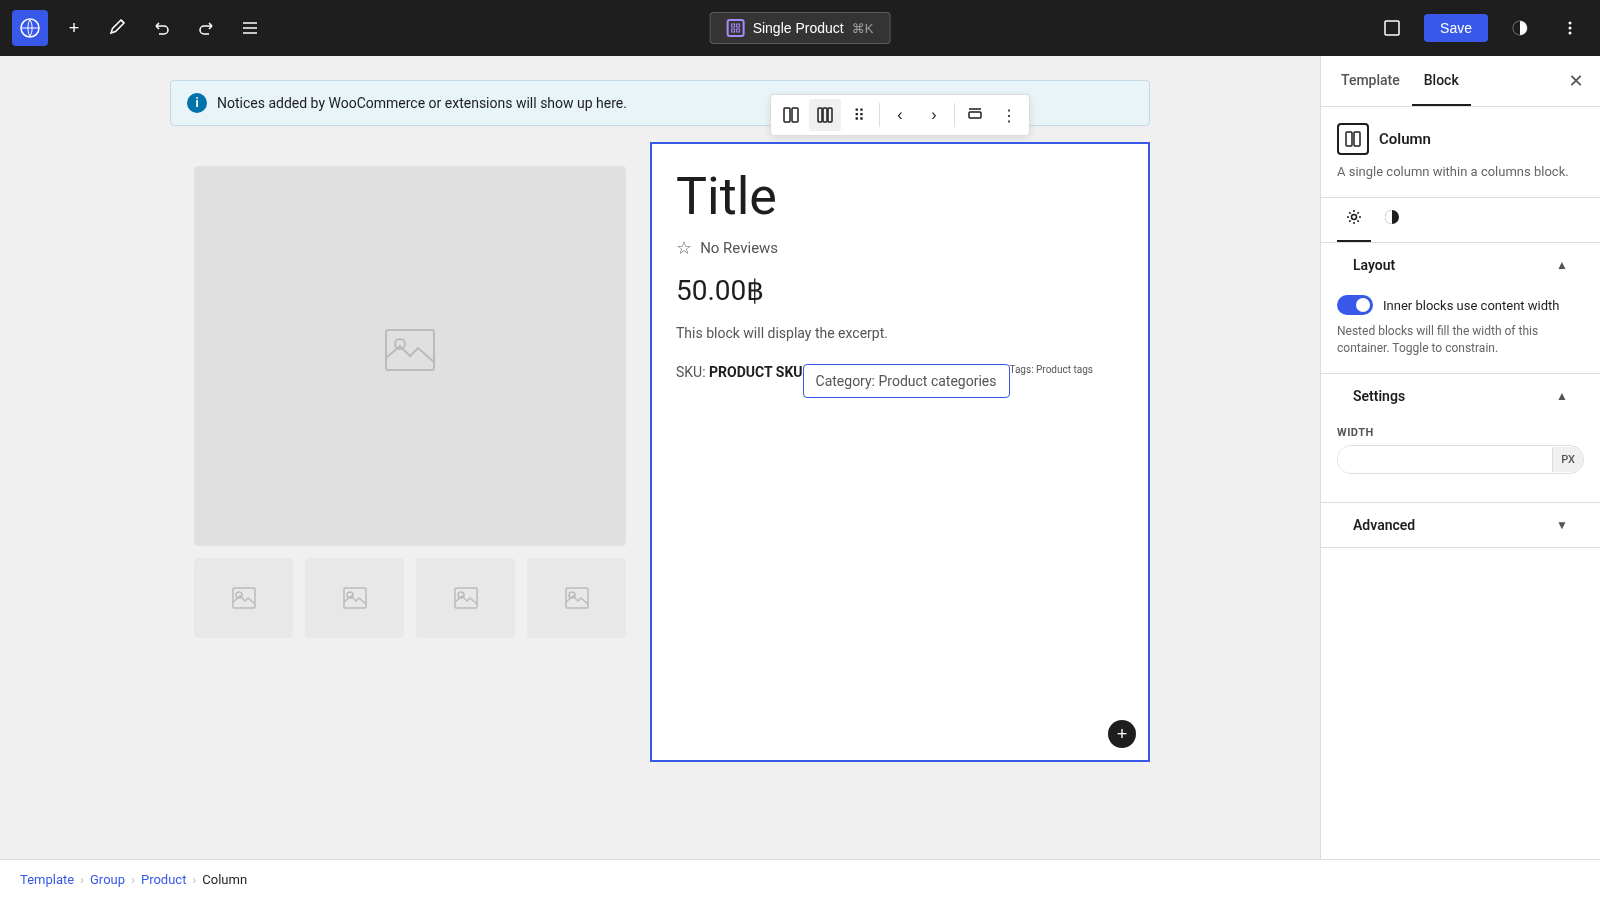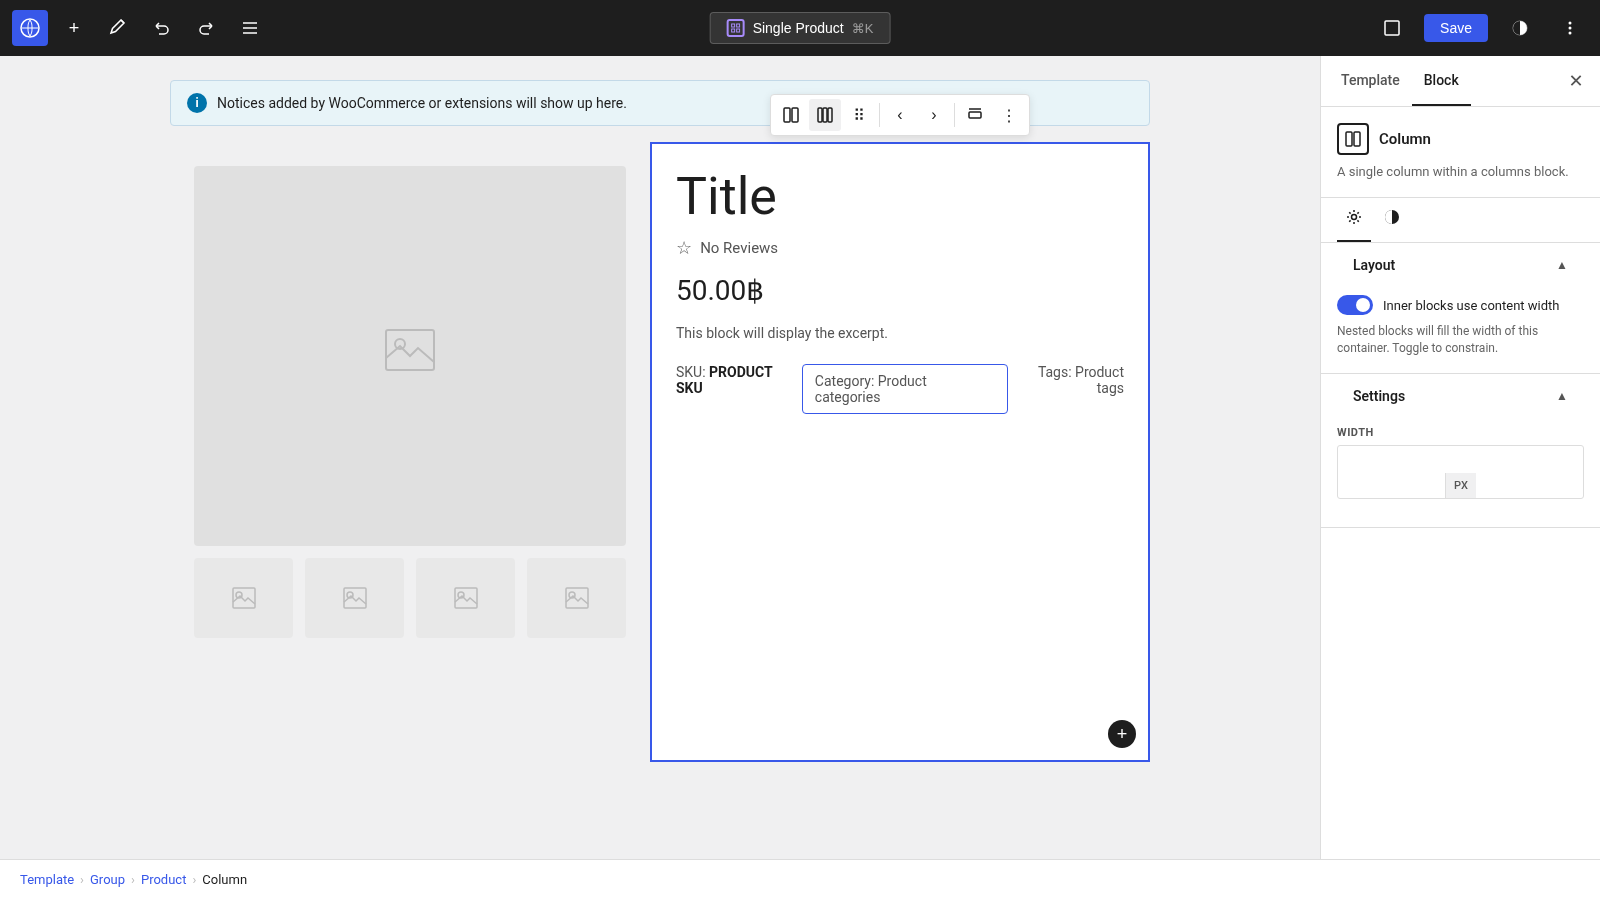--- a/index.html
+++ b/index.html
@@ -245,23 +245,22 @@
     }
     .meta-sku strong { color: #1e1e1e; }
     .meta-category {
       font-size: 14px;
       color: #555;
       border: 1px solid #3858e9;
       padding: 8px 12px;
       border-radius: 4px;
     }
     .meta-tags {
-      font-size: 14px;
-      color: #555;
-      text-align: right;
+      font-size: 10px;
+      color: #555;
     }
 
     .add-block-btn {
       position: absolute;
       bottom: 12px;
       right: 12px;
       width: 28px; height: 28px;
       background: #1e1e1e;
       color: #fff;
       border: none;
@@ -455,23 +454,22 @@
       font-weight: 700;
       color: #555;
       text-transform: uppercase;
       letter-spacing: 0.5px;
       margin-bottom: 6px;
     }
     .input-with-unit {
       display: flex;
       align-items: center;
       border: 1px solid #ddd;
-      border-radius: 3px;
+      border-radius: 14px;
       overflow: hidden;
-      flex-direction: column;
     }
     .settings-input {
       flex: 1;
       border: none;
       padding: 6px 8px;
       font-size: 13px;
       outline: none;
     }
     .unit-label {
       padding: 6px 8px;
@@ -738,20 +736,26 @@
           <div class="settings-row">
             <div class="settings-label">WIDTH</div>
             <div class="input-with-unit">
               <input class="settings-input" type="text" value="" style="">
               <span class="unit-label">PX</span>
             </div>
           </div>
         </div>
       </div>
 
+      <div class="panel-section section-collapsed">
+        <div class="panel-section-header">
+          <span class="panel-section-title">Advanced</span>
+          <span class="chevron-icon">▼</span>
+        </div>
+      </div>
 
     </div>
   </div>
 </div>
 
 <div class="breadcrumb-bar">
   <a class="breadcrumb-item">Template</a>
   <span class="breadcrumb-sep">›</span>
   <a class="breadcrumb-item">Group</a>
   <span class="breadcrumb-sep">›</span>

